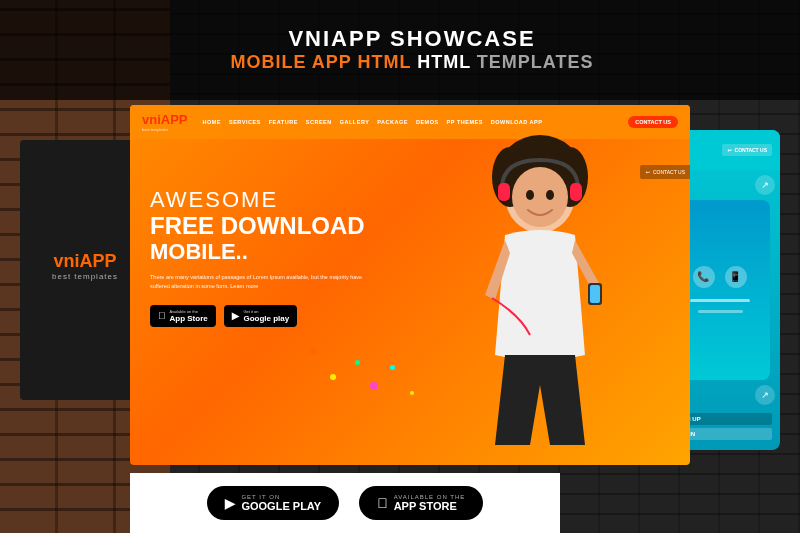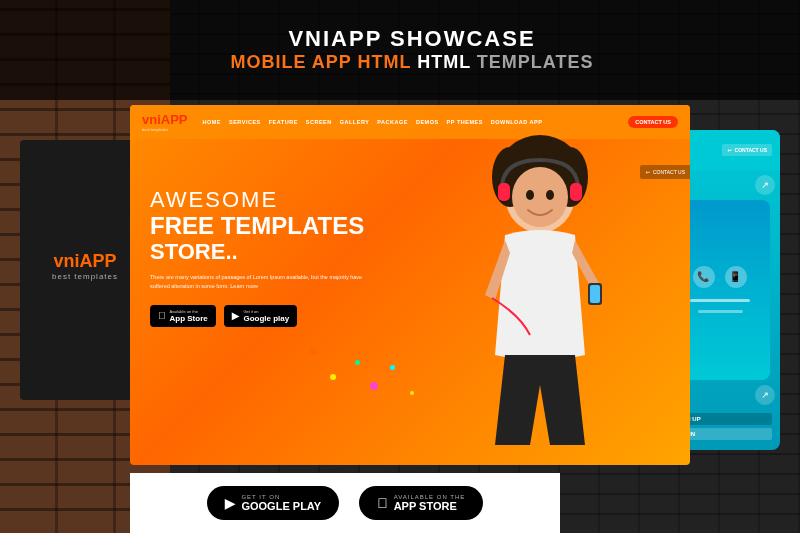--- a/index.html
+++ b/index.html
@@ -458,22 +458,22 @@
       <span class="nav-item">PACKAGE</span>
       <span class="nav-item">DEMOS</span>
       <span class="nav-item">PP THEMES</span>
       <span class="nav-item">DOWNLOAD APP</span>
     </div>
     <div class="nav-contact-btn">CONTACT US</div>
   </div>
 
   <div class="hero-content">
     <div class="hero-awesome">AWESOME</div>
-    <div class="hero-free-download">FREE TEMPLATES</div>
-    <div class="hero-vniapp">STORE..</div>
+    <div class="hero-free-download">FREE DOWNLOAD</div>
+    <div class="hero-vniapp">MOBILE..</div>
     <div class="hero-desc">There are many variations of passages of Lorem Ipsum available, but the majority have suffered alteration in some form. Learn more</div>
     <div class="store-btns">
       <div class="store-btn">
         <span class="store-btn-icon"></span>
         <div class="store-btn-text">
           <span class="store-btn-available">Available on the</span>
           <span class="store-btn-name">App Store</span>
         </div>
       </div>
       <div class="store-btn">

